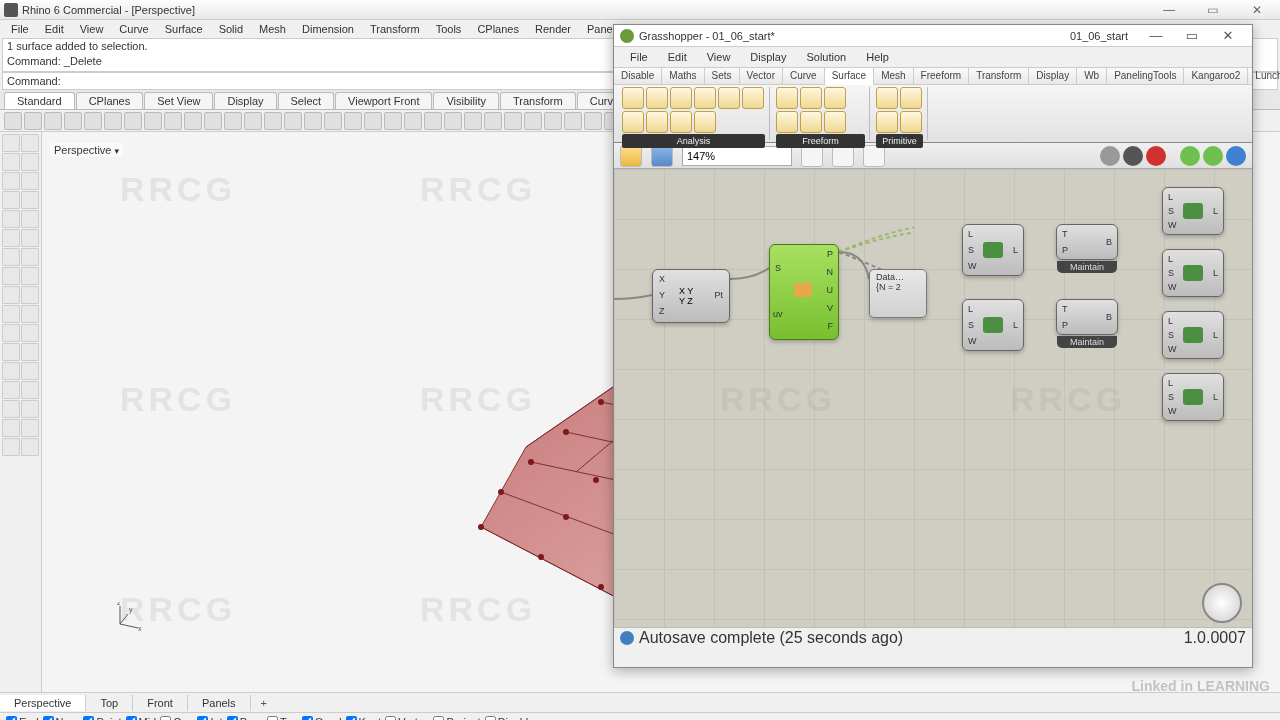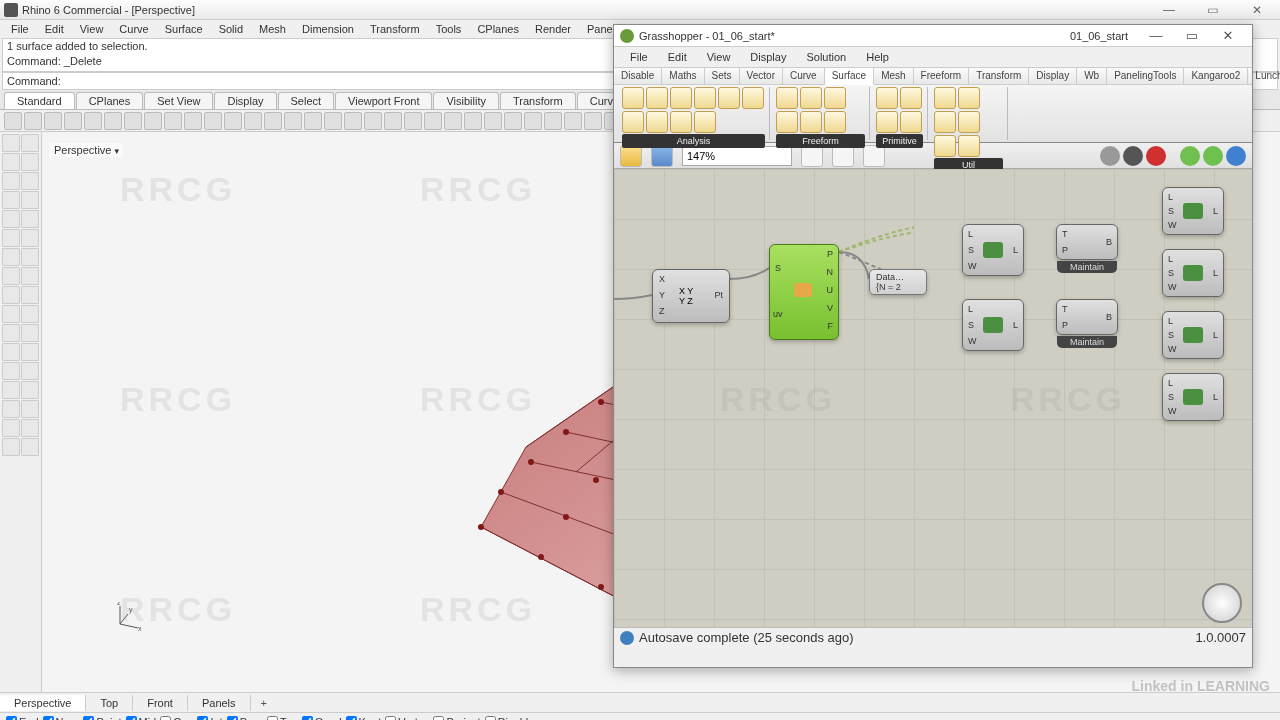--- a/index.html
+++ b/index.html
@@ -93,21 +93,21 @@
 .gh-component .port-label { font-size: 9px; color: #333; }
 .gh-component .center-icon { position: absolute; top: 50%; left: 50%; transform: translate(-50%,-50%); width: 20px; height: 16px; background: #888; border-radius: 3px; }
 .gh-component .lbl-dark { background: #444; color: #ddd; font-size: 9px; text-align: center; padding: 1px 4px; border-radius: 0 0 5px 5px; position: absolute; bottom: -14px; left: 0; right: 0; }
 
 .gh-panel-comp { position: absolute; background: linear-gradient(#e8e8e8,#d0d0d0); border: 1px solid #777; border-radius: 5px; font-size: 10px; padding: 2px 6px; color: #333; box-shadow: 0 2px 4px rgba(0,0,0,0.25); }
 
 .gh-wire { position: absolute; inset: 0; pointer-events: none; }
 
 .gh-compass { position: absolute; right: 10px; bottom: 24px; width: 40px; height: 40px; border-radius: 20px; background: radial-gradient(#fff,#ccc); border: 2px solid #888; }
 
-.gh-statusbar { position: absolute; bottom: 0; left: 0; right: 0; height: 20px; background: #f0f0f0; border-top: 1px solid #bbb; display: flex; align-items: center; font-size: 13px; padding: 0 6px; color: #333; }
+.gh-statusbar { position: absolute; bottom: 0; left: 0; right: 0; height: 20px; background: #f0f0f0; border-top: 1px solid #bbb; display: flex; align-items: center; font-size: 16px; padding: 0 6px; color: #333; }
 .gh-statusbar .info-icon { width: 14px; height: 14px; background: #4080c0; border-radius: 7px; margin-right: 5px; }
 .gh-statusbar .version { margin-left: auto; }
 
 
 .watermark { position: absolute; color: rgba(150,150,150,0.18); font-size: 34px; font-weight: bold; letter-spacing: 4px; pointer-events: none; font-family: Arial, sans-serif; }
 .linkedin-wm { position: absolute; right: 10px; bottom: 26px; color: rgba(120,120,120,0.4); font-size: 14px; font-weight: bold; }
 </style>
 </head>
 <body>
 
@@ -452,31 +452,20 @@
     </div>
     <div class="gh-ribbon-panel" style="width:56px">
       <div class="panel-icons">
         <div class="ricon"></div>
           <div class="ricon"></div>
         <div class="ricon"></div>
           <div class="ricon"></div>
       </div>
       <div class="panel-label">Primitive</div>
     </div>
-    <div class="gh-ribbon-panel" style="width:78px">
-      <div class="panel-icons">
-        <div class="ricon"></div>
-          <div class="ricon"></div>
-          <div class="ricon"></div>
-        <div class="ricon"></div>
-          <div class="ricon"></div>
-          <div class="ricon"></div>
-      </div>
-      <div class="panel-label">Util</div>
-    </div>
   </div>
 
   <div class="gh-toolbar">
     <div class="gh-tbtn open-btn"></div>
     <div class="gh-tbtn save-btn"></div>
     <div class="zoom-box">
         <span>147%</span>
       </div>
     <div class="gh-tbtn"></div>
     <div class="gh-tbtn"></div>
@@ -522,21 +511,21 @@
       <span class="port-label" style="position:absolute;left:5px;top:18px">S</span>
       <span class="port-label" style="position:absolute;left:3px;top:64px">uv</span>
       <span class="port-label" style="position:absolute;right:5px;top:4px">P</span>
       <span class="port-label" style="position:absolute;right:5px;top:22px">N</span>
       <span class="port-label" style="position:absolute;right:5px;top:40px">U</span>
       <span class="port-label" style="position:absolute;right:5px;top:58px">V</span>
       <span class="port-label" style="position:absolute;right:5px;top:76px">F</span>
       <div style="position:absolute;left:24px;top:38px;width:18px;height:14px;background:#e8a84a;border-radius:3px"></div>
     </div>
 
-    <div class="gh-panel-comp" style="left:255px; top:100px; width:58px; height:26px">
+    <div class="gh-panel-comp" style="left:255px; top:100px; width:58px; height:49px">
       <div style="font-size:9px">Data…</div>
       <div style="font-size:9px">{N = 2</div>
     </div>
 
     <div class="gh-component grey" style="left:348px; top:55px; width:62px; height:52px">
       <span class="port-label" style="position:absolute;left:5px;top:4px">L</span>
       <span class="port-label" style="position:absolute;left:5px;top:20px">S</span>
       <span class="port-label" style="position:absolute;left:5px;top:36px">W</span>
       <span class="port-label" style="position:absolute;right:5px;top:20px">L</span>
       <div class="center-icon" style="background:#4a9040"></div>

